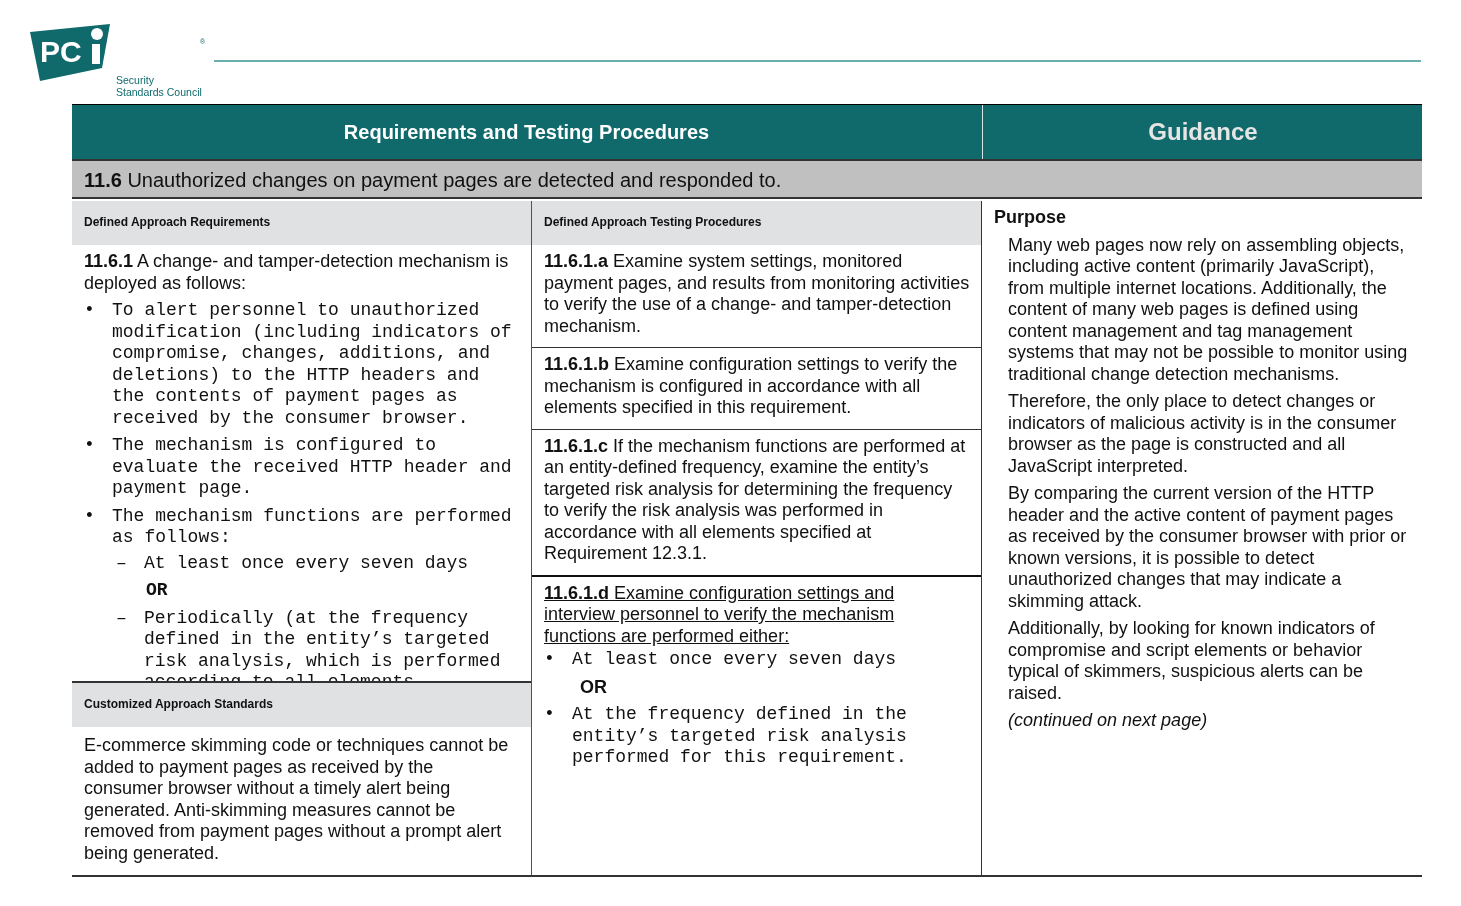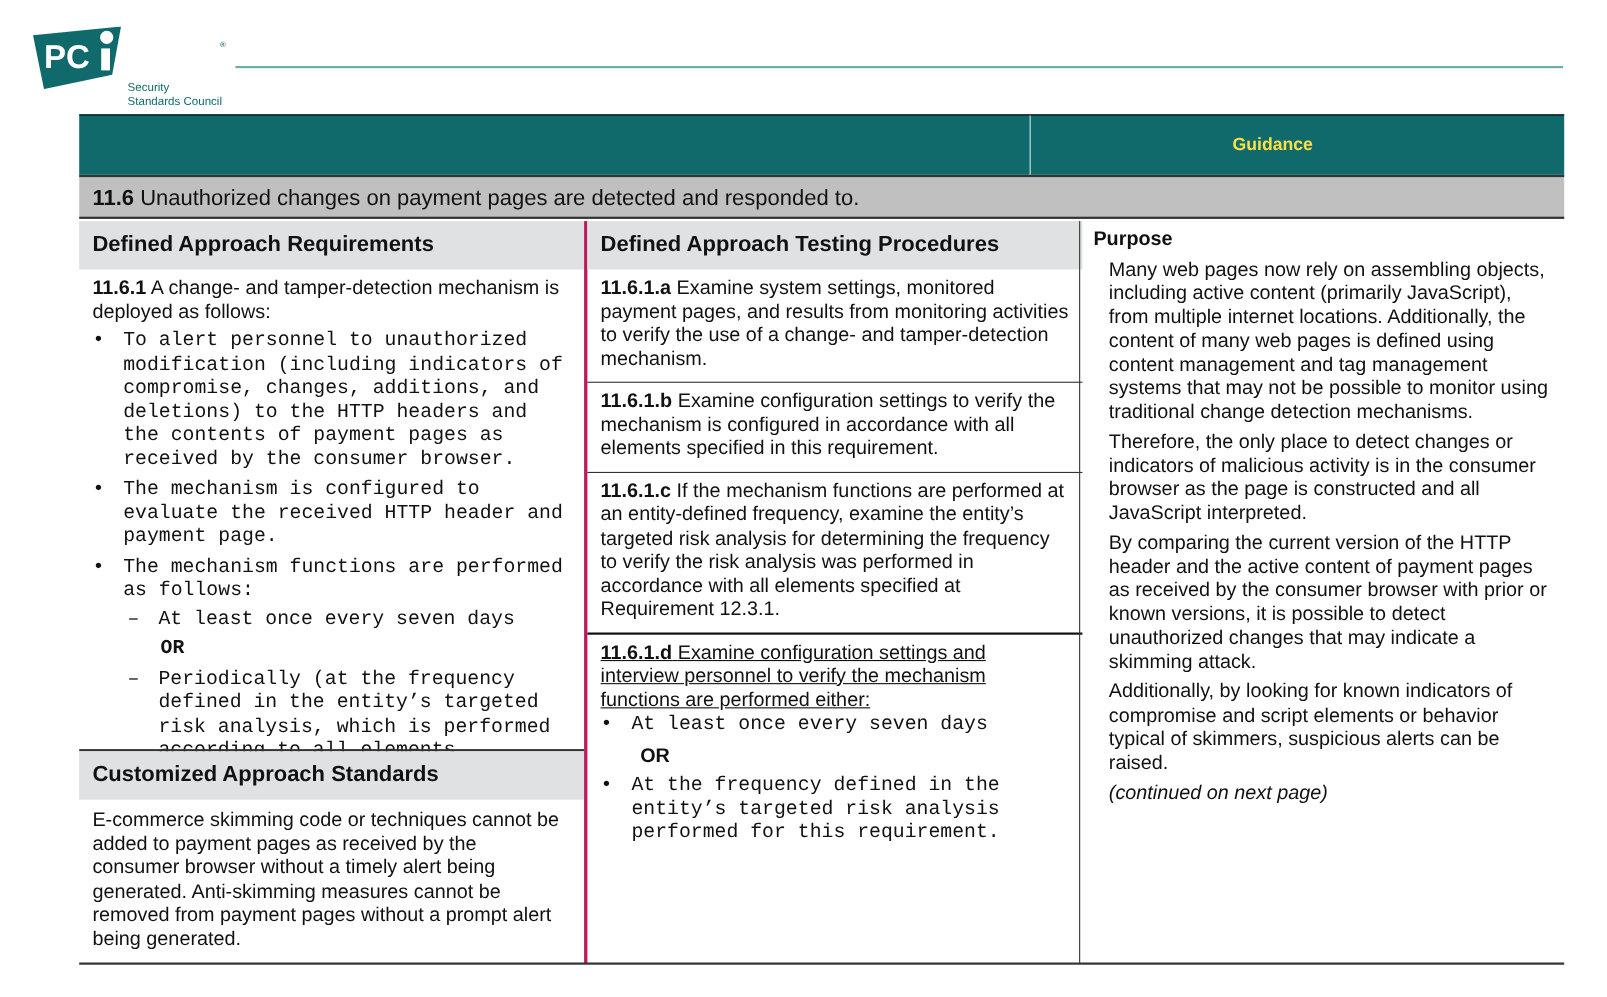--- a/index.html
+++ b/index.html
@@ -11,35 +11,35 @@
   .logo-text { position: absolute; left: 116px; top: 41px; font-size: 10.5px; line-height: 12px; color: #0f6a6c; margin-top: 33px; }
   .reg { position: absolute; left: 200px; top: 38px; font-size: 7px; color: #0f6a6c; }
   .rule { position: absolute; left: 214px; top: 60px; width: 1207px; height: 2px; background: #6aaeb0; }
 
   
   .tbl { position: absolute; left: 72px; top: 104px; width: 1350px; }
   .head { position: absolute; left: 0; top: 0; width: 1350px; height: 54px; background: #106a6c;
           border-top: 1px solid #000; }
   .head .c1 { position: absolute; left: 0; top: 0; width: 909px; height: 54px; display: flex;
               align-items: center; justify-content: center; color: #fff; font-weight: bold; font-size: 20px; }
-  .head .c2 { position: absolute; left: 864px; top: 0; width: 440px; height: 54px; display: flex;
-              align-items: center; justify-content: center; color: #fde047; font-weight: bold; font-size: 16px;
+  .head .c2 { position: absolute; left: 910px; top: 0; width: 440px; height: 54px; display: flex;
+              align-items: center; justify-content: center; color: #e5e5e5; font-weight: bold; font-size: 24px;
               border-left: 1px solid #d9e6e6; }
   .section { position: absolute; left: 0; top: 55px; width: 1350px; height: 40px; background: #c0c0c0;
              border-top: 2px solid #333; border-bottom: 2px solid #333; box-sizing: border-box;
              font-size: 20px; padding: 8px 0 0 12px; }
   .section b { font-weight: bold; }
 
   .col { position: absolute; top: 97px; font-size: 18px; line-height: 21.5px; }
   .col1 { left: 0; width: 459px; height: 675px; }
-  .col2 { left: 459px; width: 450px; height: 675px; border-left: 3px solid #be185d; }
+  .col2 { left: 459px; width: 450px; height: 675px; border-left: 1px solid #be185d; }
   .col3 { left: 909px; width: 441px; height: 675px; border-left: 1px solid #333; }
   .bottom-rule { position: absolute; left: 0; top: 771px; width: 1350px; height: 2px; background: #333; }
 
-  .subhead { background: #dfe1e2; font-weight: bold; font-size: 20px; height: 44px; box-sizing: border-box;
+  .subhead { background: #dfe1e2; font-weight: bold; font-size: 12px; height: 44px; box-sizing: border-box;
              padding: 11px 0 0 12px; }
   .cell { padding: 6px 14px 0 12px; }
   .cell p { margin: 0 0 6px 0; }
   ul.b { margin: 0; padding: 0; list-style: none; font-family: Liberation Mono, monospace; }
   ul.b > li { position: relative; padding-left: 28px; margin-bottom: 6px; }
   ul.b > li::before { content: "•"; position: absolute; left: 0; top: 0; }
   ul.d { margin: 4px 0 0 0; padding: 0; list-style: none; }
   ul.d > li { position: relative; padding-left: 32px; margin-bottom: 6px; }
   ul.d > li::before { content: "–"; position: absolute; left: 4px; top: 0; }
   .or { font-weight: bold; padding-left: 34px; margin: 0 0 6px 0; }
@@ -72,20 +72,21 @@
   <div class="logo-text">
     <div>Security</div>
     <div>Standards Council</div>
   </div>
   <div class="reg">®</div>
 </div>
 <div class="rule"></div>
 
 <div class="tbl">
   <div class="head">
+    <div class="c1">Requirements and Testing Procedures</div>
     <div class="c2">Guidance</div>
   </div>
 
   <div class="section">
     <b>11.6</b>
     <span>Unauthorized changes on payment pages are detected and responded to.</span>
   </div>
 
   <div class="col col1">
     <div class="subhead">Defined Approach Requirements</div>

